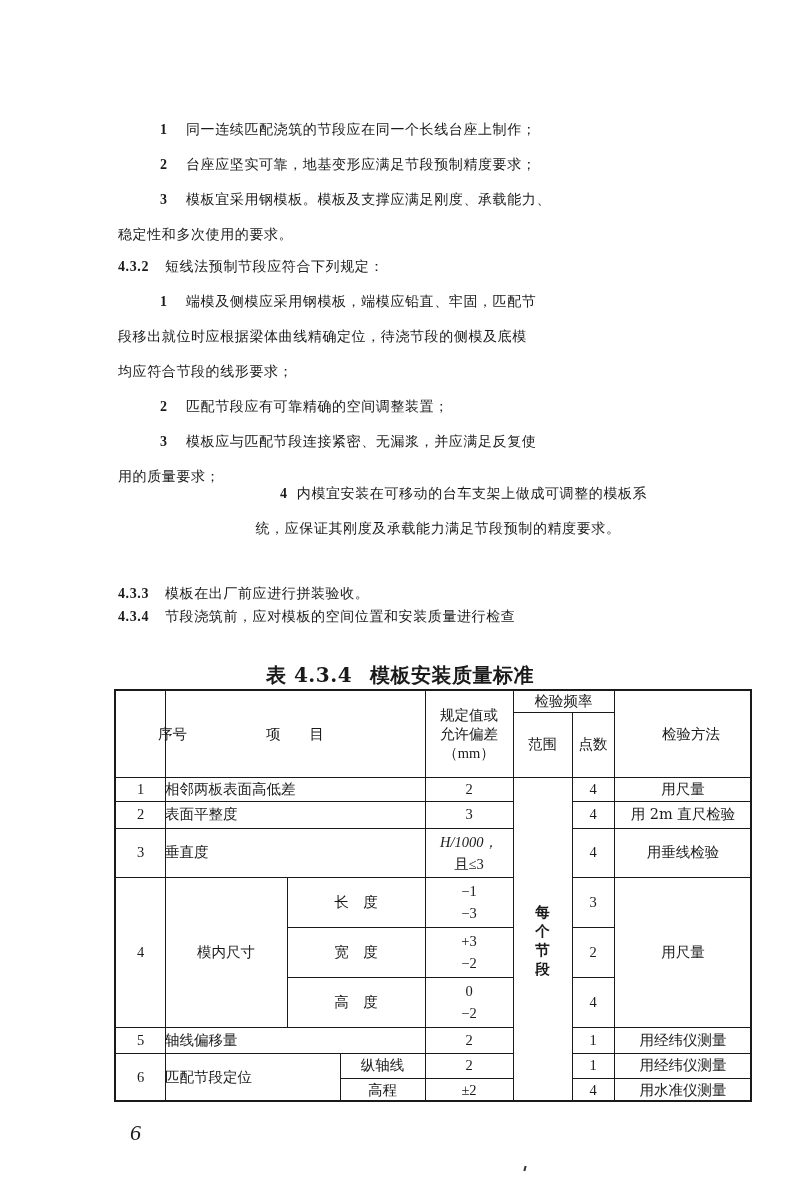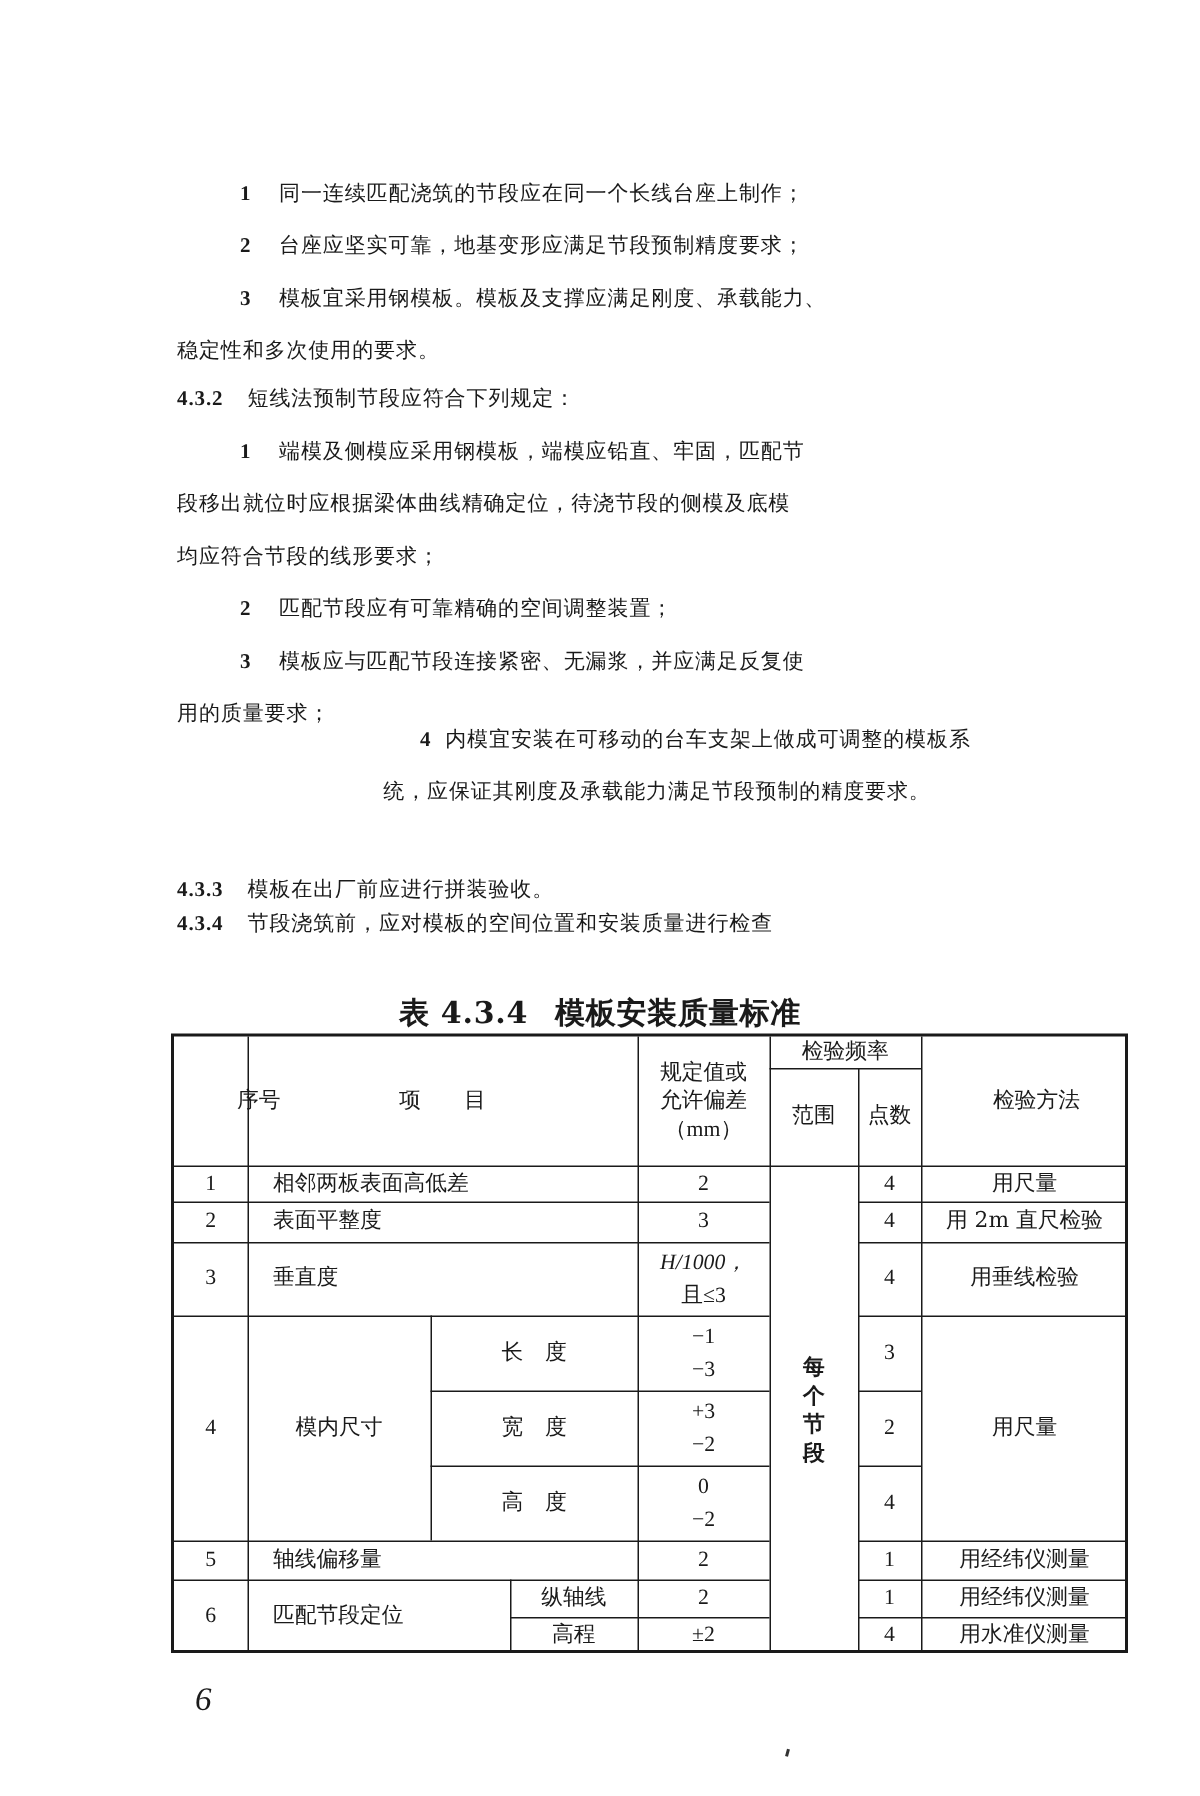--- a/index.html
+++ b/index.html
@@ -7,21 +7,21 @@
          font-family: "DejaVu Serif", "Liberation Serif", serif; }
   .para { position: absolute; left: 118px; width: 640px; font-size: 14px; line-height: 35px; letter-spacing: 0.6px; }
   .para .num { font-weight: bold; font-family: "Liberation Serif", serif; }
   .indent { padding-left: 42px; }
   .clause { font-weight: bold; font-family: "Liberation Serif", serif; margin-right: 16px; }
   .numsp { display: inline-block; width: 26px; }
   .caption { position: absolute; top: 662px; left: 0; width: 800px; text-align: center; font-size: 20px; font-weight: bold; letter-spacing: 0.5px; }
   .caption .sp { display: inline-block; width: 18px; }
   .tbl { position: absolute; left: 114px; top: 689px; width: 638px; height: 413px; border: 2px solid #1a1a1a; box-sizing: border-box; }
   .cell { position: absolute; box-sizing: border-box; display: flex; align-items: center; justify-content: center; text-align: center; font-size: 14.5px; line-height: 21px; }
-  .cell.left { justify-content: flex-start; padding-left: 17px; }
+  .cell.left { justify-content: flex-start; padding-left: 0; }
   .vl { position: absolute; width: 1.3px; background: #1a1a1a; }
   .hl { position: absolute; height: 1.3px; background: #1a1a1a; }
   .mono { font-family: "Liberation Serif", serif; }
   .vert { flex-direction: column; line-height: 19px; }
   .pageno { position: absolute; left: 130px; top: 1120px; font-size: 22px; font-style: italic; font-family: "Liberation Serif", serif; }
   .speck { position: absolute; left: 524px; top: 1166px; width: 2px; height: 5px; background: #333; transform: rotate(15deg); }
 </style>
 </head>
 <body>
 

